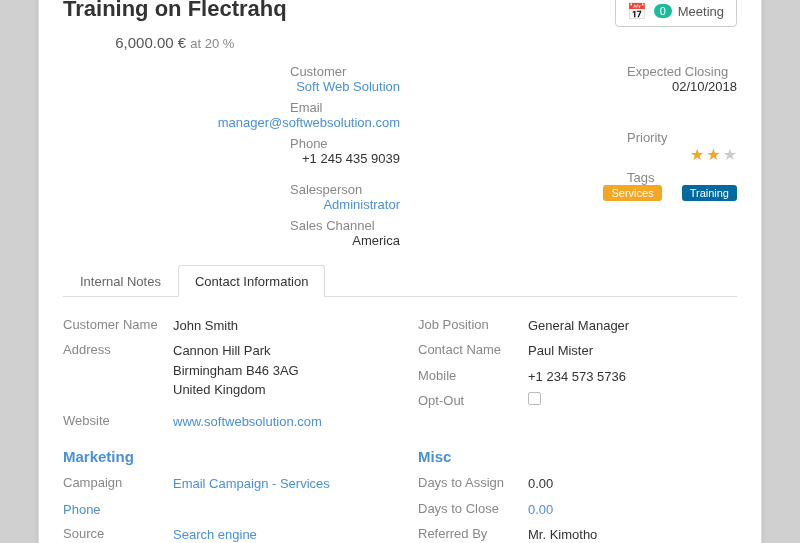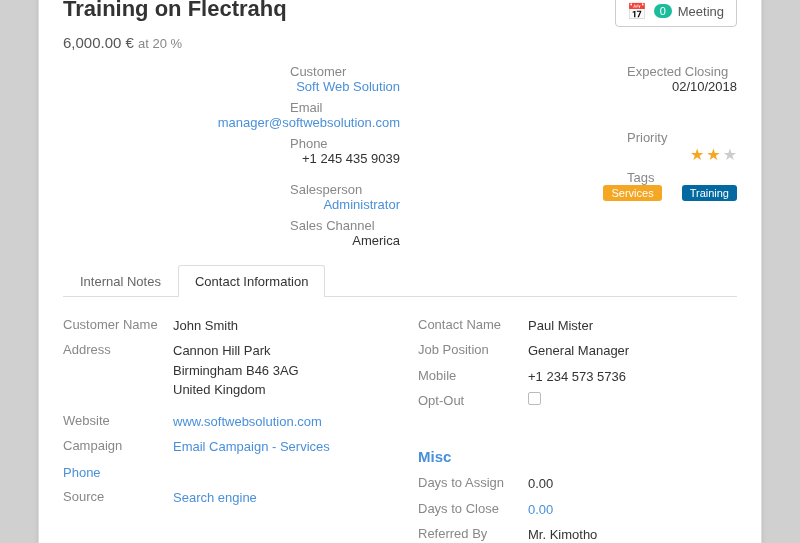--- a/index.html
+++ b/index.html
@@ -31,20 +31,21 @@
     .title-block {}
     .card-title {
       font-size: 22px;
       font-weight: 600;
       color: #333;
     }
     .card-subtitle {
       font-size: 15px;
       color: #555;
       margin-top: 12px;
+      text-align: center;
     }
     .card-subtitle .at-percent {
       color: #888;
       font-size: 13px;
     }
     .meeting-btn {
       display: flex;
       align-items: center;
       gap: 6px;
       border: 1px solid #ccc;
@@ -264,41 +265,42 @@
       </div>
       <div style="height:6px"></div>
       <div class="section-field-row">
         <span class="section-label">Website</span>
         <span class="section-value link">www.softwebsolution.com</span>
       </div>
     </div>
 
     <div>
       <div class="section-field-row">
+        <span class="section-label">Job Position</span>
+        <span class="section-value">General Manager</span>
+      </div>
+      <div class="section-field-row">
         <span class="section-label">Contact Name</span>
         <span class="section-value">Paul Mister</span>
       </div>
       <div class="section-field-row">
-        <span class="section-label">Job Position</span>
-        <span class="section-value">General Manager</span>
-      </div>
-      <div class="section-field-row">
         <span class="section-label">Mobile</span>
         <span class="section-value">+1 234 573 5736</span>
       </div>
       <div class="section-field-row">
         <span class="section-label">Opt-Out</span>
         <span class="checkbox-box"></span>
       </div>
     </div>
   </div>
 
   <div class="section-grid">
 
     <div>
+      <div class="section-title">Marketing</div>
       <div class="section-field-row">
         <span class="section-label">Campaign</span>
         <span class="section-value link">Email Campaign - Services</span>
       </div>
       <div class="section-field-row">
         <span class="section-value link">Phone</span>
       </div>
       <div class="section-field-row">
         <span class="section-label">Source</span>
         <span class="section-value link">Search engine</span>

